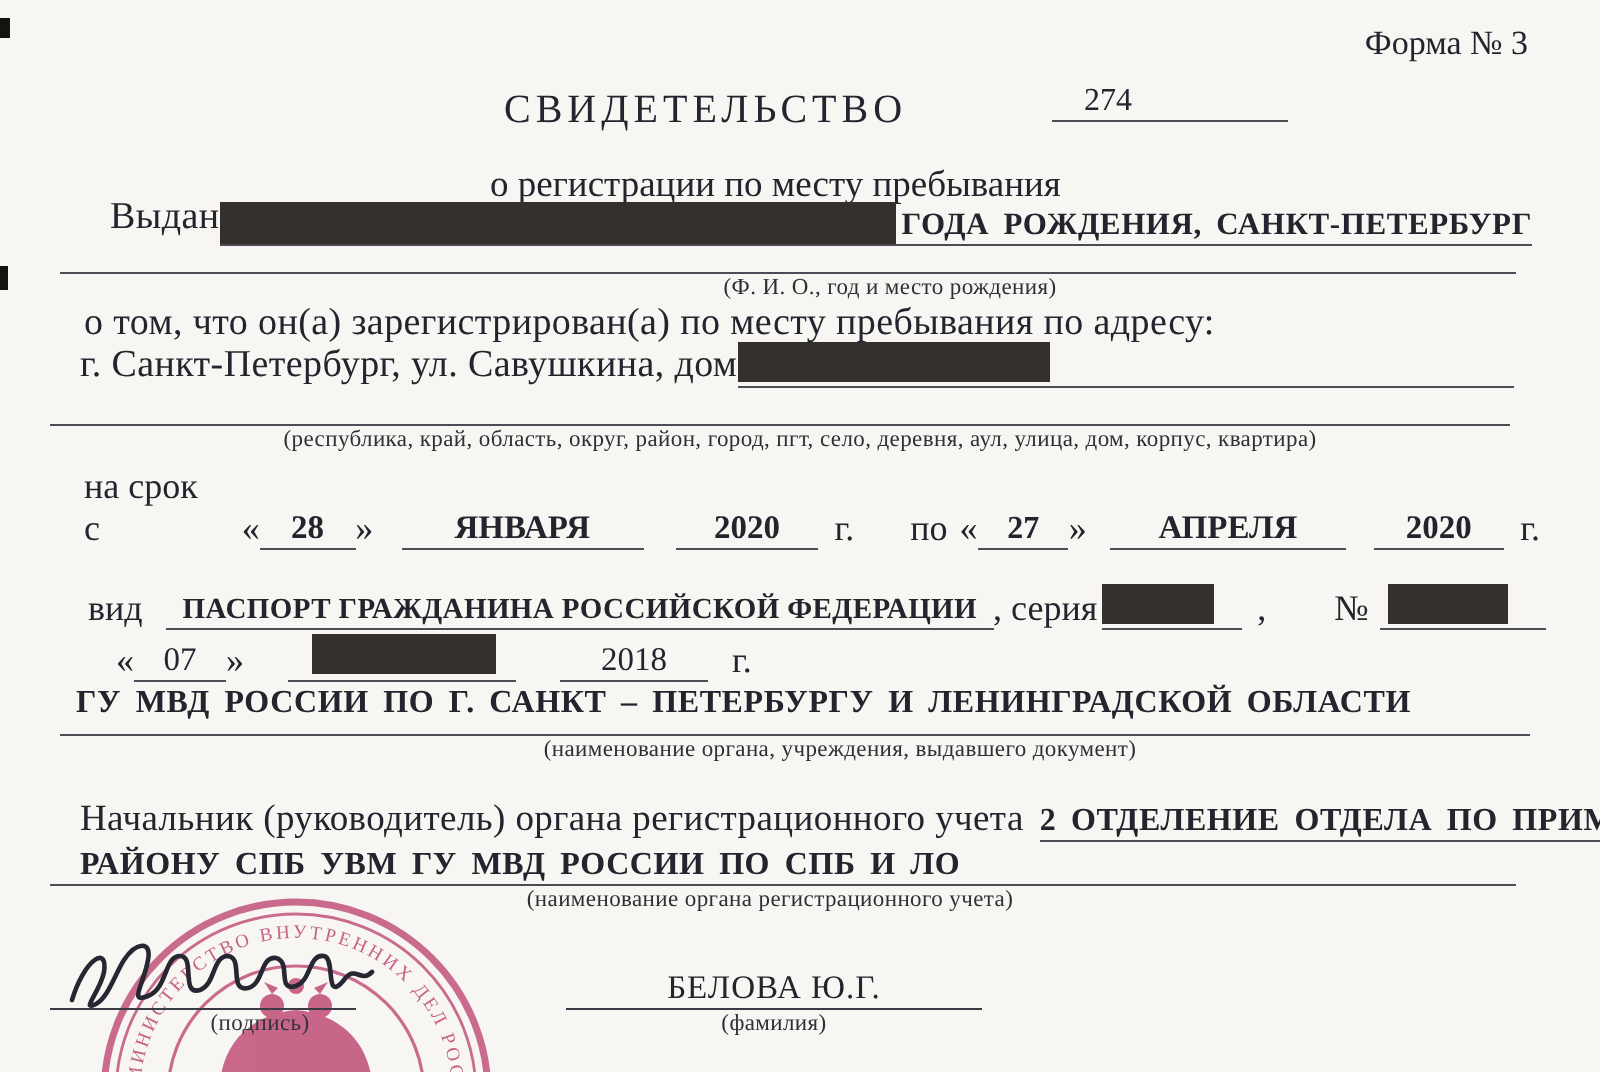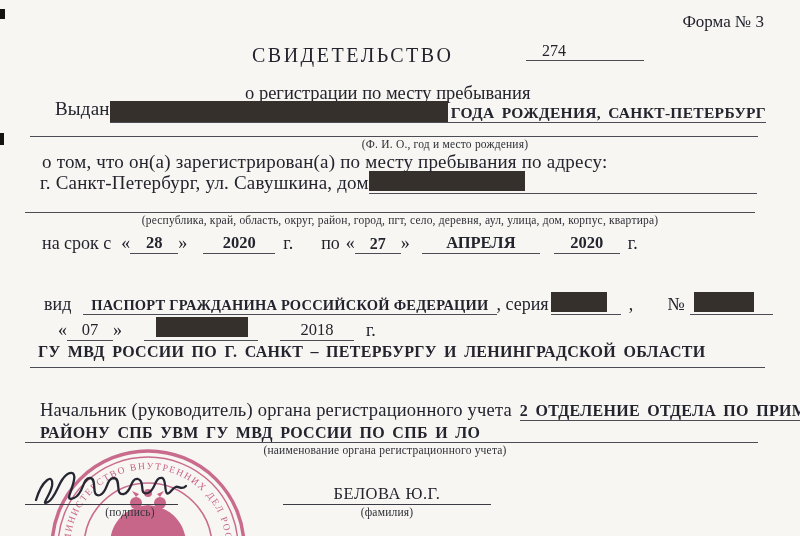--- a/index.html
+++ b/index.html
@@ -56,20 +56,21 @@
 
   <div class="abs t-main" style="left:42px;top:151px;">о том, что он(а) зарегистрирован(а) по месту пребывания по адресу:</div>
   <div class="abs hline" style="left:25px;top:212px;width:730px;"></div>
   <div class="abs t-caption center" style="left:95px;top:214px;width:610px;">(республика, край, область, округ, район, город, пгт, село, деревня, аул, улица, дом, корпус, квартира)</div>
 
   <div class="abs flexrow" style="left:42px;top:233px;width:728px;font-size:18px;">
     <span>на срок с</span>
     <span style="margin-left:10px;">«</span>
     <span class="cell u t-bold" style="width:48px;font-size:16.5px;">28</span>
     <span>»</span>
+    <span class="cell u t-bold" style="width:122px;margin-left:14px;font-size:16.5px;">ЯНВАРЯ</span>
     <span class="cell u t-bold" style="width:72px;margin-left:16px;font-size:16.5px;">2020</span>
     <span style="margin-left:8px;">г.</span>
     <span style="margin-left:28px;font-family:Liberation Serif, serif;">по</span>
     <span style="margin-left:6px;">«</span>
     <span class="cell u t-bold" style="width:46px;font-size:16px;">27</span>
     <span>»</span>
     <span class="cell u t-bold" style="width:118px;margin-left:12px;font-size:16.5px;">АПРЕЛЯ</span>
     <span class="cell u t-bold" style="width:66px;margin-left:14px;font-size:16.5px;">2020</span>
     <span style="margin-left:8px;">г.</span>
   </div>
@@ -95,20 +96,21 @@
     <span>»</span>
     <span class="u flexrow" style="width:114px;height:24px;margin-left:22px;align-items:flex-start;">
       <span class="bar" style="width:92px;height:20px;margin-top:1px;margin-left:12px;"></span>
     </span>
     <span class="cell u" style="width:74px;margin-left:22px;font-size:16.5px;">2018</span>
     <span style="margin-left:12px;">г.</span>
   </div>
 
   <div class="abs t-filled" style="left:38px;top:343px;">ГУ МВД РОССИИ ПО Г. САНКТ – ПЕТЕРБУРГУ И ЛЕНИНГРАДСКОЙ ОБЛАСТИ</div>
   <div class="abs hline" style="left:30px;top:367px;width:735px;"></div>
+  <div class="abs t-caption center" style="left:120px;top:369px;width:600px;">(наименование органа, учреждения, выдавшего документ)</div>
 
   <div class="abs flexrow" style="left:40px;top:395px;width:727px;height:26px;">
     <span class="t-main" style="white-space:nowrap;font-size:18.5px;">Начальник (руководитель) органа регистрационного учета</span>
     <span class="cell u t-filled" style="flex:1;margin-left:8px;height:26px;white-space:nowrap;">2 ОТДЕЛЕНИЕ ОТДЕЛА  ПО ПРИМОРСКОМУ</span>
   </div>
   <div class="abs t-filled" style="left:40px;top:424px;">РАЙОНУ СПБ УВМ  ГУ  МВД РОССИИ  ПО СПБ  И  ЛО</div>
   <div class="abs hline" style="left:25px;top:442px;width:733px;"></div>
   <div class="abs t-caption center" style="left:85px;top:444px;width:600px;">(наименование органа регистрационного учета)</div>
 
   <svg class="abs stamp-svg" style="left:48px;top:447px;" width="200" height="200" viewBox="0 0 200 200">

